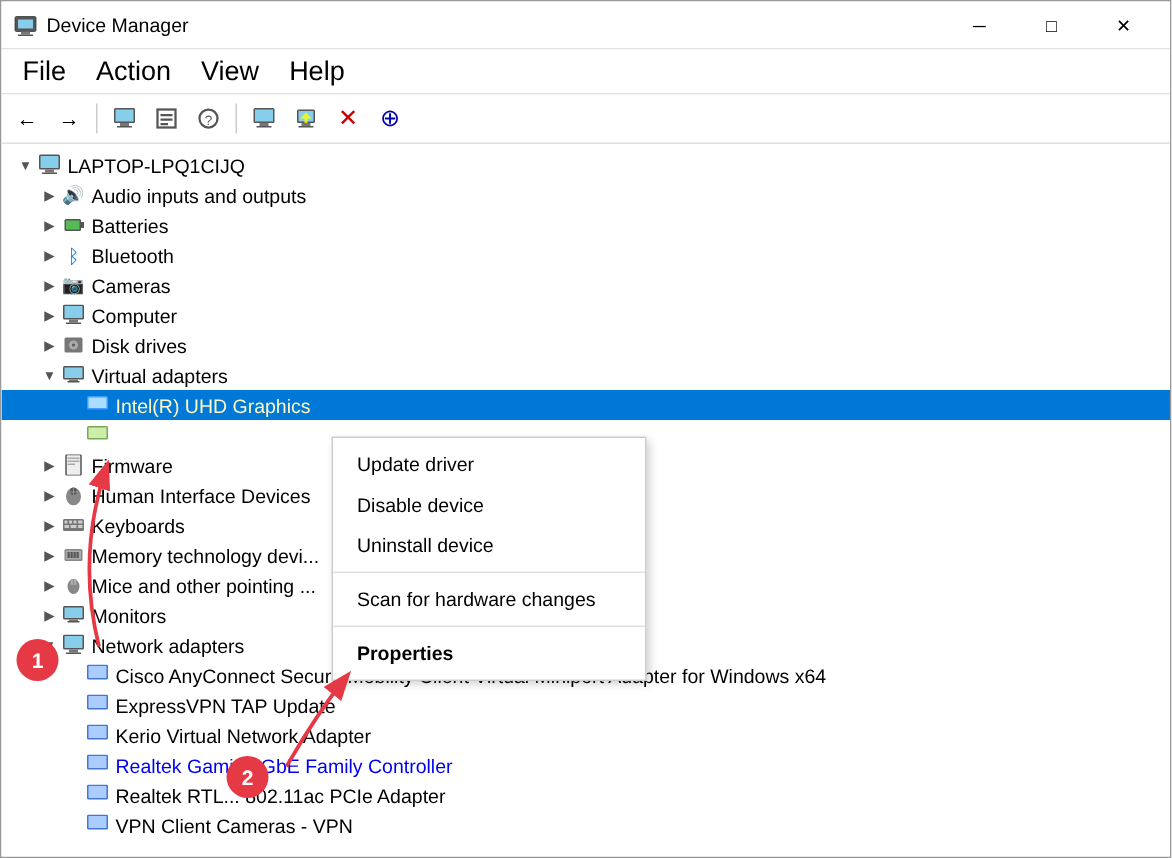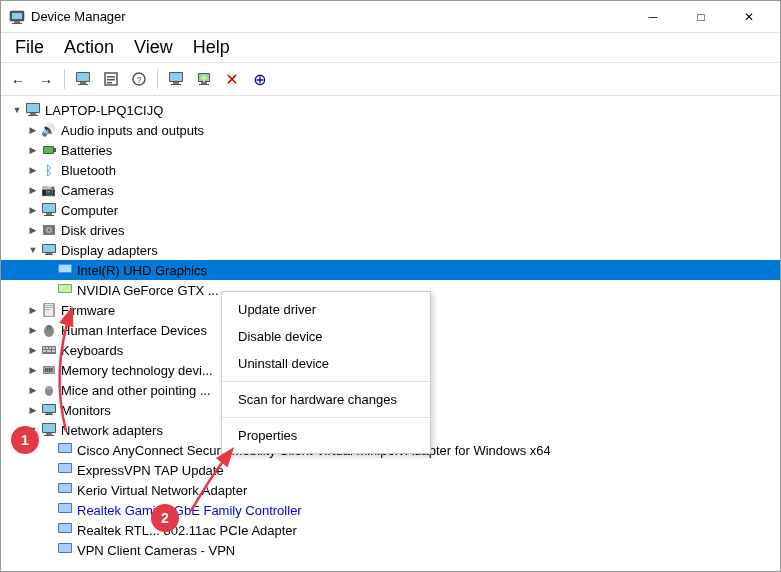--- a/index.html
+++ b/index.html
@@ -100,21 +100,21 @@
     }
     .tree-item {
       display: flex;
       align-items: center;
       height: 20px;
       padding-right: 4px;
       cursor: pointer;
       white-space: nowrap;
     }
     .tree-item.selected { background: #0078d7; color: #fff; }
-    .tree-item.selected .item-text { color: #000000; }
+    .tree-item.selected .item-text { color: #fef9c3; }
     .expand-btn {
       width: 16px;
       height: 16px;
       display: flex; align-items: center; justify-content: center;
       font-size: 9px;
       color: #555;
       cursor: pointer;
       flex-shrink: 0;
     }
     .indent-1 { padding-left: 8px; }
@@ -149,21 +149,21 @@
       cursor: pointer;
       font-size: 13px;
       color: #000000;
     }
     .ctx-separator {
       height: 1px;
       background: #e0e0e0;
       margin: 4px 0;
     }
     .ctx-item.bold {
-      font-weight: 400;
+      font-weight: 700;
     }
     
     .circle-annotation {
       position: absolute;
       width: 28px;
       height: 28px;
       border-radius: 50%;
       background: #e63946;
       color: #fff;
       font-size: 14px;
@@ -329,21 +329,21 @@
       <div class="tree-item indent-2">
         <div class="expand-btn">▼</div>
         <div class="item-icon">
           <svg width="14" height="14" viewBox="0 0 14 14">
             <rect x="0" y="1" width="14" height="9" rx="1" fill="#555"></rect>
             <rect x="1" y="2" width="12" height="7" fill="#87ceeb"></rect>
             <rect x="4" y="10" width="6" height="1" fill="#777"></rect>
             <rect x="3" y="11" width="8" height="1" fill="#555"></rect>
           </svg>
         </div>
-        <span class="item-text">Display adapters</span>
+        <span class="item-text">Virtual adapters</span>
       </div>
 
       <div class="tree-item indent-3 selected">
         <div class="expand-btn" style="visibility:hidden">▶</div>
         <div class="item-icon">
           <svg width="14" height="14" viewBox="0 0 14 14">
             <rect x="0" y="1" width="14" height="9" rx="1" fill="#4499ff"></rect>
             <rect x="1" y="2" width="12" height="7" fill="#aaddff"></rect>
           </svg>
         </div>
@@ -351,21 +351,20 @@
       </div>
 
       <div class="tree-item indent-3">
         <div class="expand-btn" style="visibility:hidden">▶</div>
         <div class="item-icon">
           <svg width="14" height="14" viewBox="0 0 14 14">
             <rect x="0" y="1" width="14" height="9" rx="1" fill="#77aa55"></rect>
             <rect x="1" y="2" width="12" height="7" fill="#cceeaa"></rect>
           </svg>
         </div>
-        <span class="item-text">NVIDIA GeForce GTX ...</span>
       </div>
 
       <div class="tree-item indent-2">
         <div class="expand-btn">▶</div>
         <div class="item-icon">
           <svg width="14" height="14" viewBox="0 0 14 14">
             <rect x="2" y="0" width="10" height="14" rx="1" fill="#eee" stroke="#555" stroke-width="1"></rect>
             <rect x="3" y="2" width="8" height="1" fill="#aaa"></rect>
             <rect x="3" y="4" width="8" height="1" fill="#aaa"></rect>
             <rect x="3" y="6" width="5" height="1" fill="#aaa"></rect>

